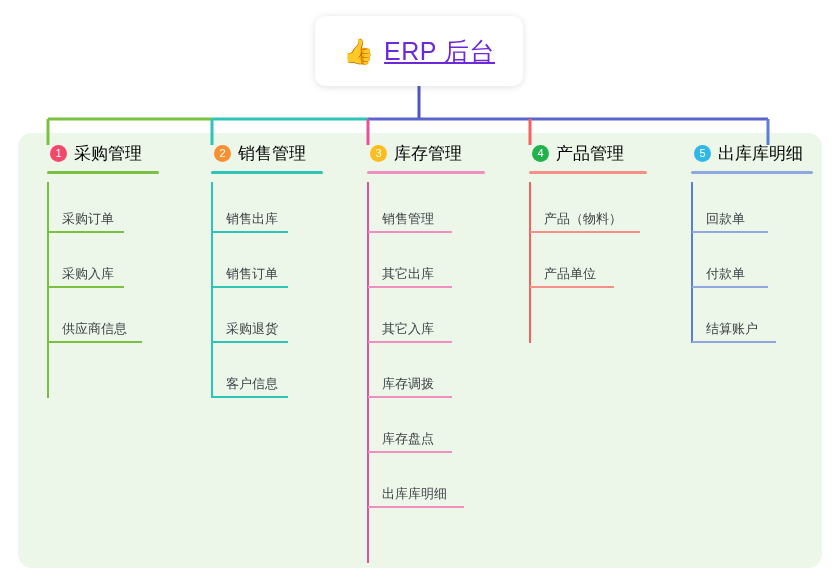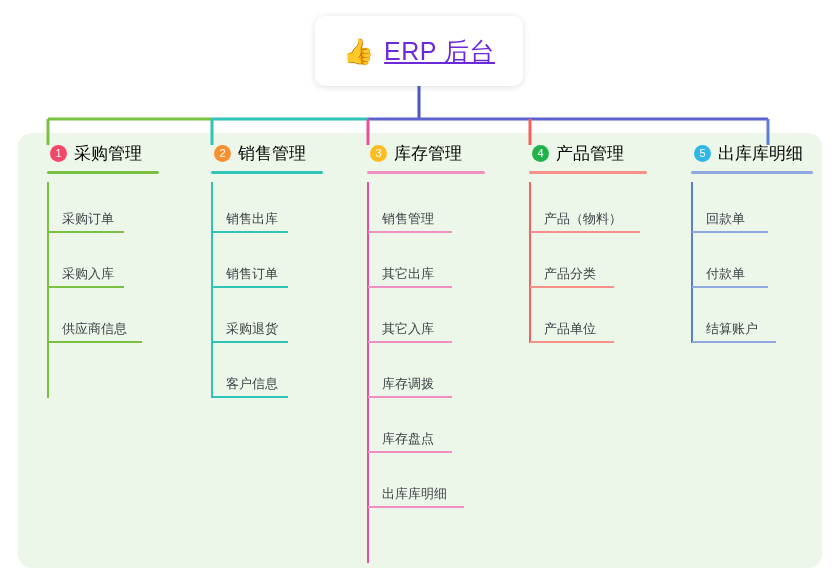--- a/index.html
+++ b/index.html
@@ -246,24 +246,20 @@
           <span class="col-title">产品管理</span>
         </div>
         <div class="head-rule" style="background: rgb(246, 144, 137); width: 118px; margin-left: 11px;"></div>
         <div class="items">
           <div class="spine" style="background: rgb(244, 98, 92); height: 161px;"></div>
           <div class="item">
             <span class="item-label">产品（物料）</span>
             <div class="item-rule" style="background: rgb(246, 144, 137); width: 110px;"></div>
           </div>
           <div class="item">
-            <span class="item-label">产品分类</span>
-            <div class="item-rule" style="background: rgb(246, 144, 137); width: 84px;"></div>
-          </div>
-          <div class="item">
             <span class="item-label">产品单位</span>
             <div class="item-rule" style="background: rgb(246, 144, 137); width: 84px;"></div>
           </div>
         </div>
       </div>
       <div class="column" style="left: 680px; width: 150px;">
         <div class="col-head">
           <span class="badge" style="background: rgb(48, 183, 232);">5</span>
           <span class="col-title">出库库明细</span>
         </div>

